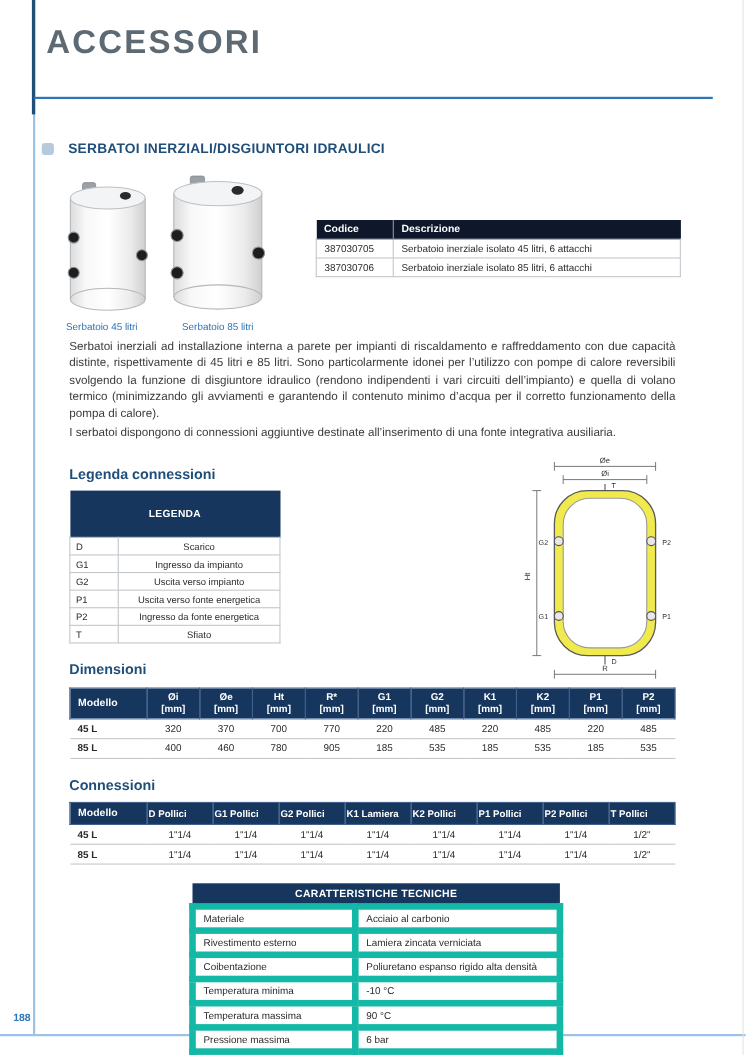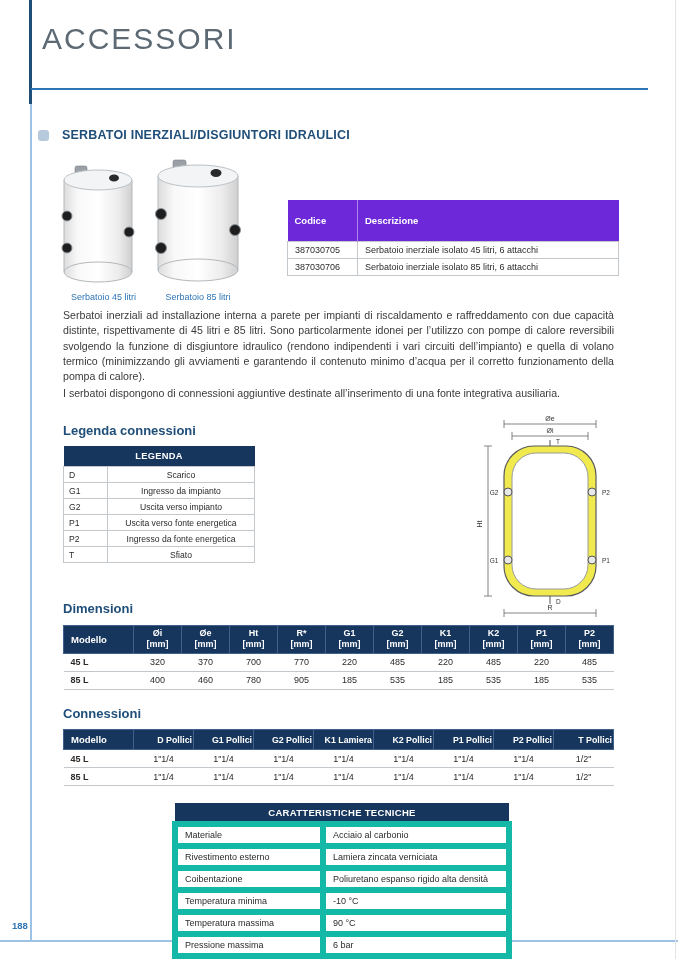--- a/index.html
+++ b/index.html
@@ -6,66 +6,66 @@
   html,body{background:#ffffff}
   body{font-family:"Liberation Sans",sans-serif;color:#2b2b2b}
   .page{position:relative;width:678px;height:959px;background:#fff;overflow:hidden}
 
   .vline-light{position:absolute;left:30px;top:0;width:2px;height:941px;background:#9cc3e6}
   .vline-dark{position:absolute;left:29px;top:0;width:3px;height:104px;background:#1f4e79}
   .bottom-line{position:absolute;left:0;top:940px;width:678px;height:2px;background:#9cc3e6}
   .right-edge{position:absolute;left:675px;top:0;width:1px;height:959px;background:#e3e3e3}
 
   .hdr{position:absolute;left:42px;top:22px}
-  .hdr-title{font-size:30px;letter-spacing:2px;color:#5d6a74;font-weight:400}
+  .hdr-title{font-size:30px;letter-spacing:2px;color:#5d6a74;font-weight:700}
   .hdr-sub{margin-top:5px;font-size:14px;font-weight:bold;color:#17365d;letter-spacing:.3px}
   .hdr-rule{position:absolute;left:31px;top:88px;width:617px;height:2px;background:#2e75b6}
 
   .section-head{position:absolute;left:38px;top:128px;display:flex;align-items:center;gap:13px}
   .bullet{width:11px;height:11px;border-radius:3px;background:#b7c9dc;flex:0 0 auto}
   .section-title{font-size:12.5px;font-weight:bold;color:#1f4e79;letter-spacing:.2px}
 
   .tanks{position:absolute;left:60px;top:158px;display:flex;align-items:flex-end;gap:18px}
   .tank-labels{position:absolute;left:60px;top:292px;display:flex;gap:18px;color:#2e75b6;font-size:9px}
-  .tank-labels span:nth-child(1){width:76px;text-align:right}
+  .tank-labels span:nth-child(1){width:76px;text-align:left}
   .tank-labels span:nth-child(2){width:88px;text-align:center}
 
   table{border-collapse:collapse}
   th,td{white-space:nowrap}
 
   .codes{position:absolute;left:287px;top:200px;width:332px;font-size:9px}
-  .codes th{background:#6d28d9;color:#fff;text-align:left;font-size:9.5px;padding:15px 7px}
+  .codes th{background:#0f172a;color:#fff;text-align:left;font-size:9.5px;padding:3px 7px}
   .codes th+th{border-left:1px solid rgba(255,255,255,.45)}
   .codes td{border:1px solid #c3c8cd;background:#fff;padding:3px 7px}
   .codes td:first-child{width:70px}
 
   .desc{position:absolute;left:63px;top:308px;width:551px;font-size:10.6px;line-height:1.44;color:#3a3a3a;text-align:justify}
   .desc p+p{margin-top:2px;text-align:left}
 
   .h2{position:absolute;font-size:13px;font-weight:bold;color:#1f4e79}
   .legend-h{left:63px;top:423px}
   .legend{position:absolute;left:63px;top:446px;width:192px;font-size:8.6px}
-  .legend th{background:#17365d;color:#fff;font-size:9.3px;padding:5px;text-align:center;letter-spacing:.3px}
+  .legend th{background:#17365d;color:#fff;font-size:9.3px;padding:16px;text-align:center;letter-spacing:.3px}
   .legend td{border:1px solid #c3c8cd;background:#fff;padding:2.5px 5px}
   .legend td.k{width:44px;text-align:left}
   .legend td.v{text-align:center}
 
   .diagram{position:absolute;left:474px;top:412px}
 
   .dim-h{left:63px;top:601px}
   .dims{position:absolute;left:63px;top:625px;width:551px;font-size:9px;table-layout:fixed}
   .dims th{background:#17365d;color:#fff;font-weight:bold;padding:2px 1px;border:1px solid #41618c;font-size:9px;text-align:center}
   .dims th.model{width:70px;text-align:left;padding-left:7px;font-size:9.5px;vertical-align:middle}
   .dims th span{display:block;line-height:1.25}
   .dims td{border-bottom:1px solid #c3c8cd;text-align:center;padding:3.5px 1px;background:#fff}
   .dims td.model{text-align:left;font-weight:bold;padding-left:7px}
 
   .conn-h{left:63px;top:706px}
   .conns{position:absolute;left:63px;top:729px;width:551px;font-size:9px;table-layout:fixed}
-  .conns th{background:#17365d;color:#fff;padding:4px 1px;border:1px solid #41618c;font-size:8.8px;text-align:right}
+  .conns th{background:#17365d;color:#fff;padding:4px 1px;border:1px solid #41618c;font-size:8.8px;text-align:left}
   .conns th.model{width:70px;text-align:left;padding-left:7px;font-size:9.5px}
   .conns td{border-bottom:1px solid #c3c8cd;text-align:center;padding:3.5px 1px;background:#fff}
   .conns td.model{text-align:left;font-weight:bold;padding-left:7px}
 
   .chars{position:absolute;left:172px;top:803px;width:340px;font-size:9px}
   .chars th{background:#17365d;color:#fff;font-size:9.5px;padding:3.5px;text-align:center;letter-spacing:.3px}
   .chars td{border:6px solid #14b8a6;background:#fff;padding:3px 7px}
   .chars td.k{width:148px;text-align:left}
   .chars td.v{}
 

